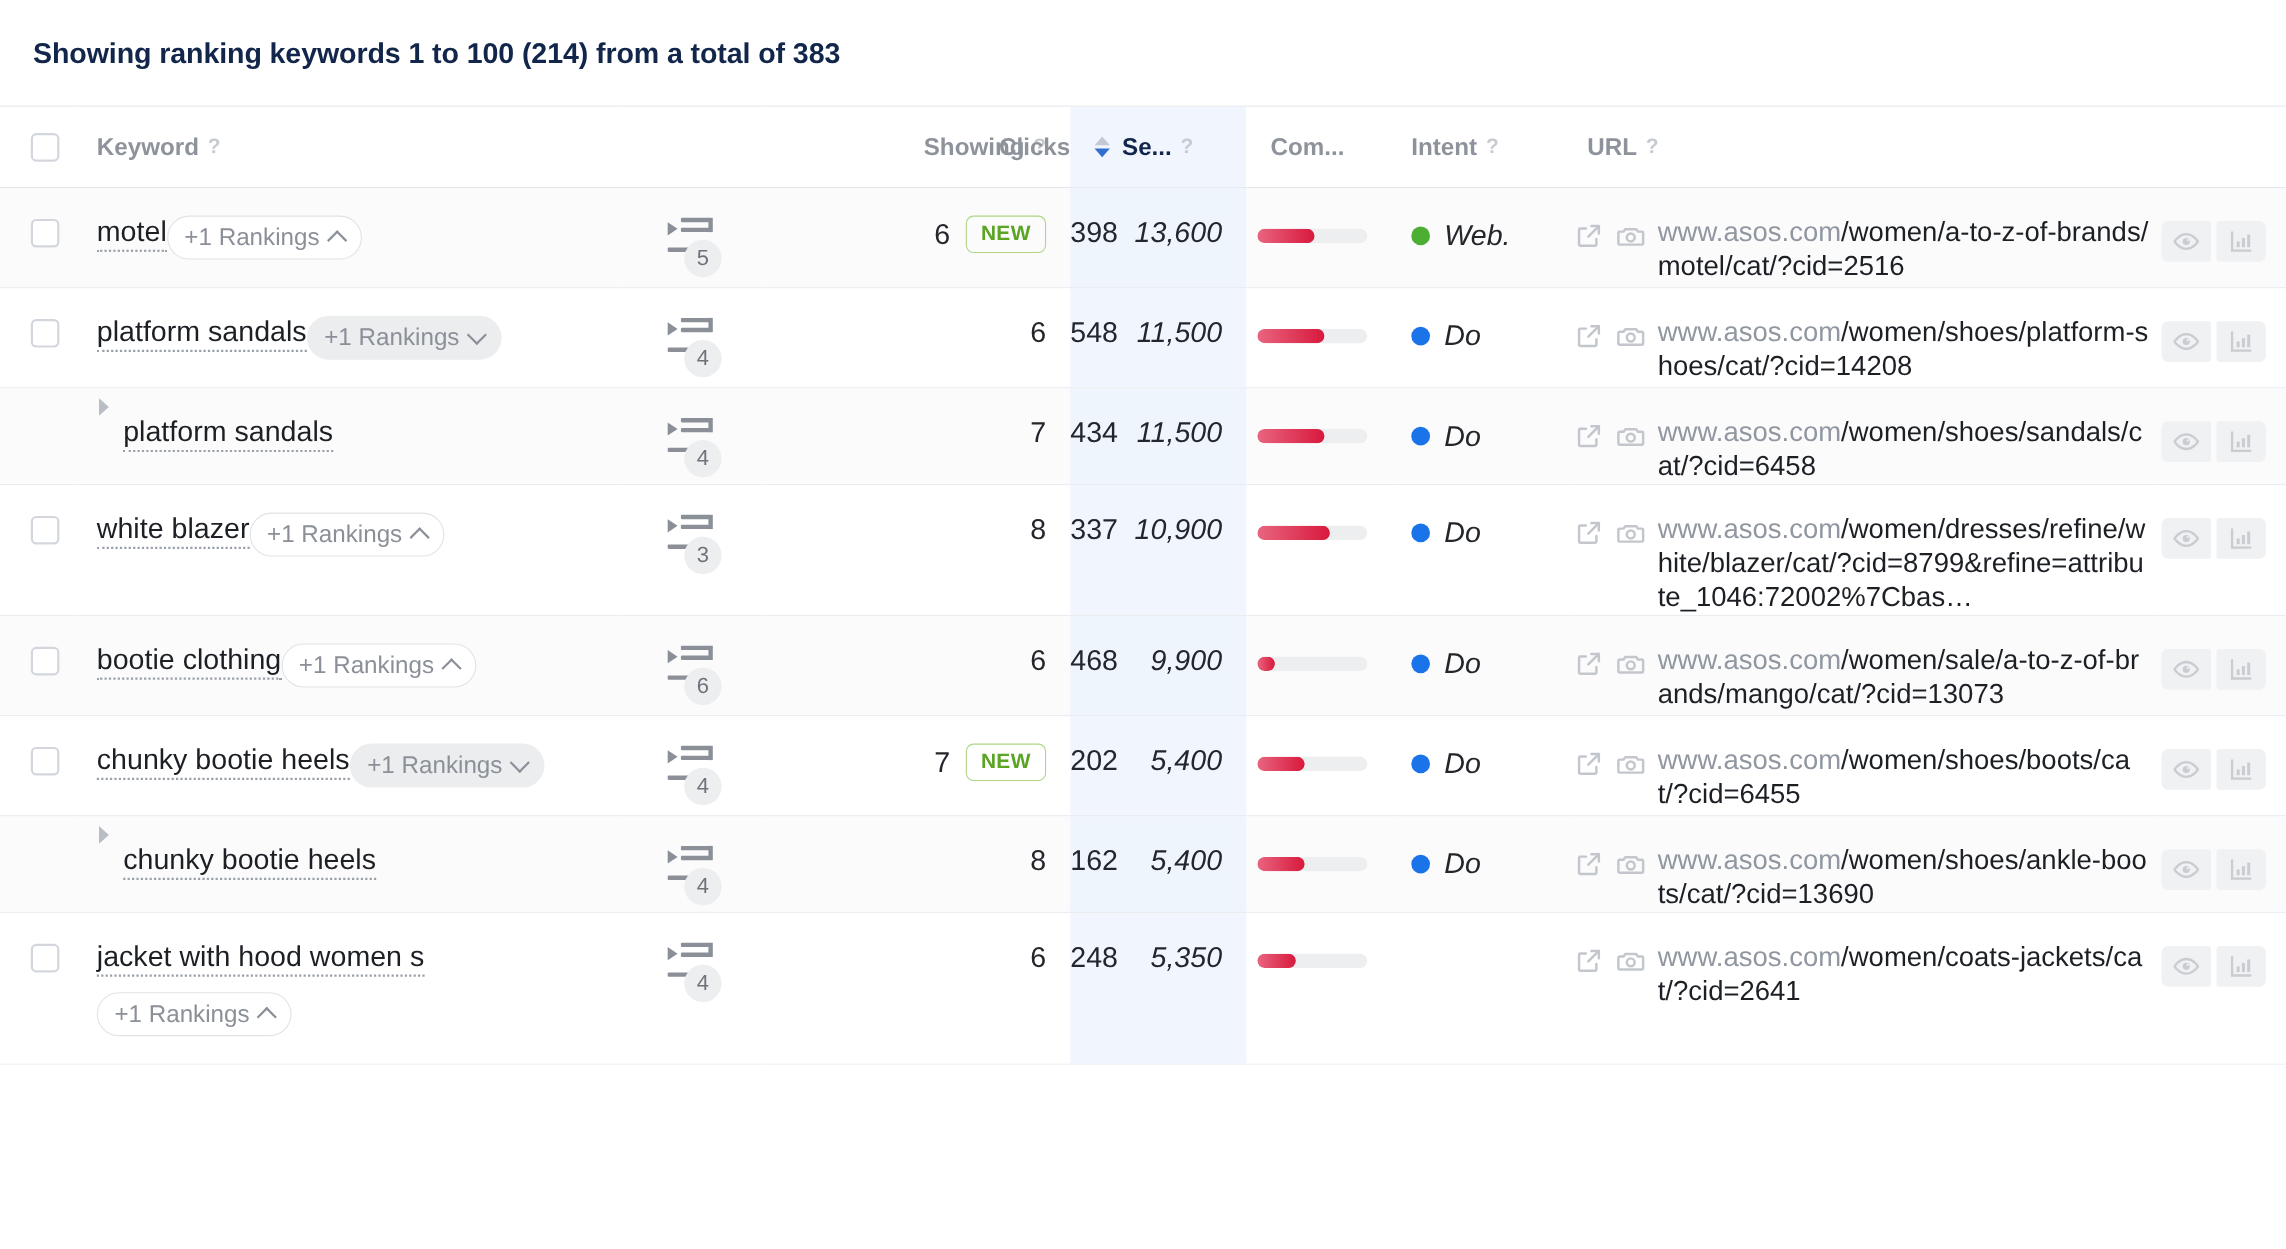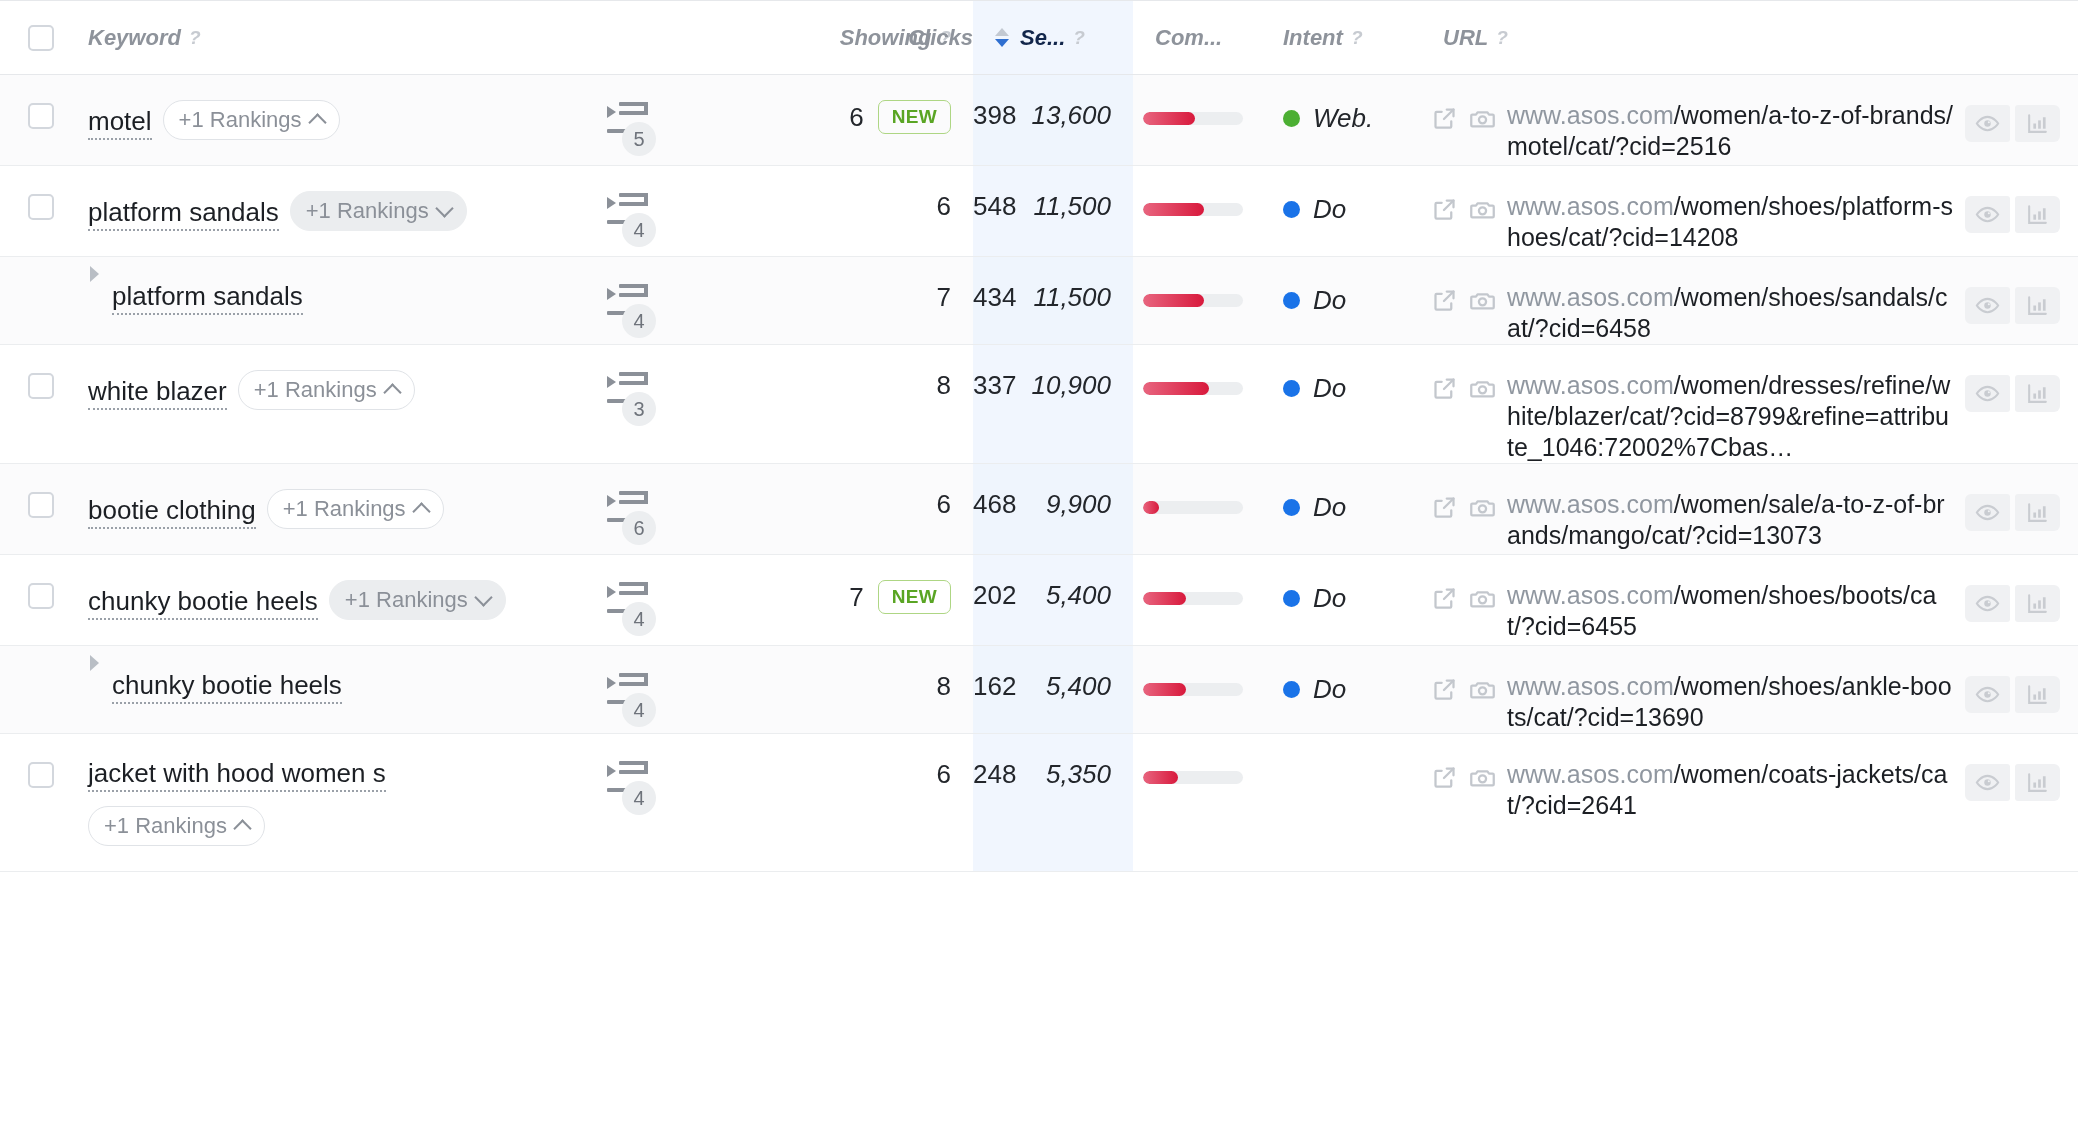--- a/index.html
+++ b/index.html
@@ -47,21 +47,20 @@
     border-top: 1px solid #e6e8eb;
     border-bottom: 1px solid #e6e8eb;
     height: 74px;
     padding: 0;
     vertical-align: middle;
     font-size: 22px;
     font-weight: bold;
     color: #8e939b;
     text-align: left;
     white-space: nowrap;
-    font-style: italic;
   }
   thead th.sorted {
     background: #f1f6fe;
     color: #12264b;
   }
   .th-inner { display: flex; align-items: center; gap: 8px; }
   .th-inner.right { justify-content: flex-end; padding-right: 22px; }
   .th-inner.left { padding-left: 22px; }
 
   .qmark {
@@ -119,21 +118,21 @@
     width: 26px; height: 26px;
     border: 2px solid #d3d7dd;
     border-radius: 5px;
     background: #fff;
     margin-left: 28px;
     margin-top: 28px;
   }
 
   
   .kw-wrap { padding-left: 22px; padding-right: 10px; padding-top: 25px; padding-bottom: 25px; }
-  .kw-line { display: flex; align-items: flex-end; flex-wrap: wrap; gap: 11px; row-gap: 12px; }
+  .kw-line { display: flex; align-items: flex-start; flex-wrap: wrap; gap: 0; row-gap: 12px; }
   .kw-text {
     font-size: 26px;
     color: #1c1f24;
     border-bottom: 2px dotted #9aa0a8;
     padding-bottom: 2px;
     line-height: 1.1;
     white-space: nowrap;
   }
   .kw-sub { padding-left: 46px; position: relative; }
   .kw-sub .caret {
@@ -250,20 +249,23 @@
     display: flex; align-items: center; justify-content: center;
   }
   .act-btn.left  { border-radius: 6px 3px 3px 6px; }
   .act-btn.right { border-radius: 3px 6px 6px 3px; }
 </style>
 </head>
 <body>
 
 <div class="page">
 
+  <div class="summary-bar">
+    <div class="summary-text">Showing ranking keywords 1 to 100 (214) from a total of 383</div>
+  </div>
 
   <table class="ktable">
     <colgroup>
       <col class="c-check">
         <col class="c-keyword">
         <col class="c-serp">
         <col class="c-position">
       <col class="c-clicks">
         <col class="c-searches">
         <col class="c-comp">

